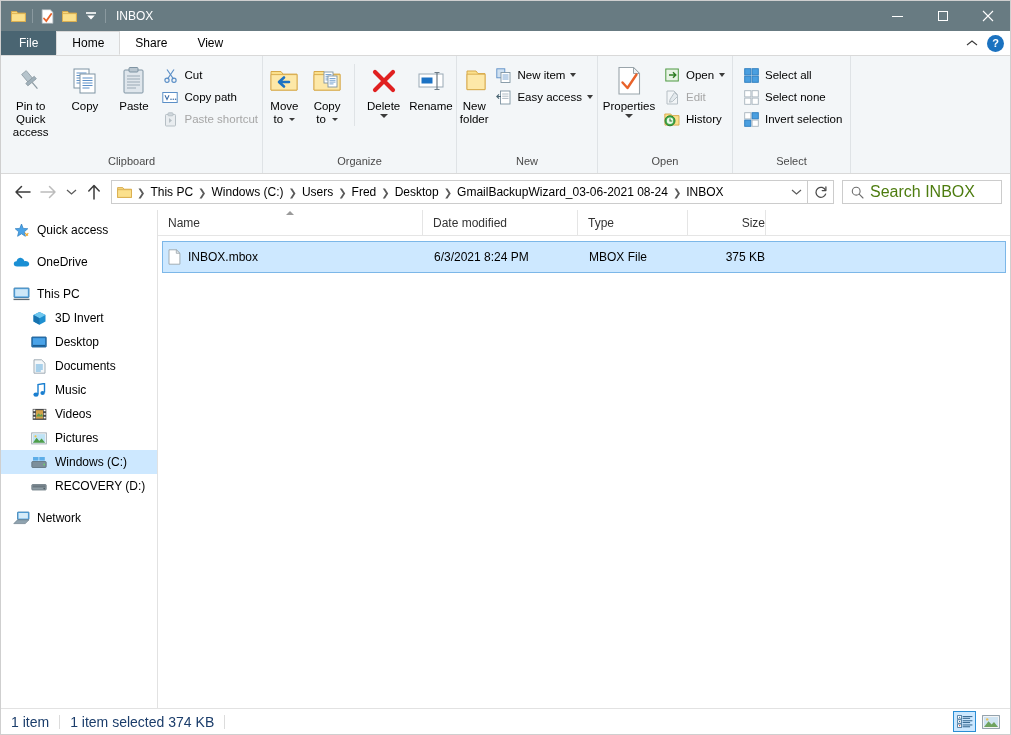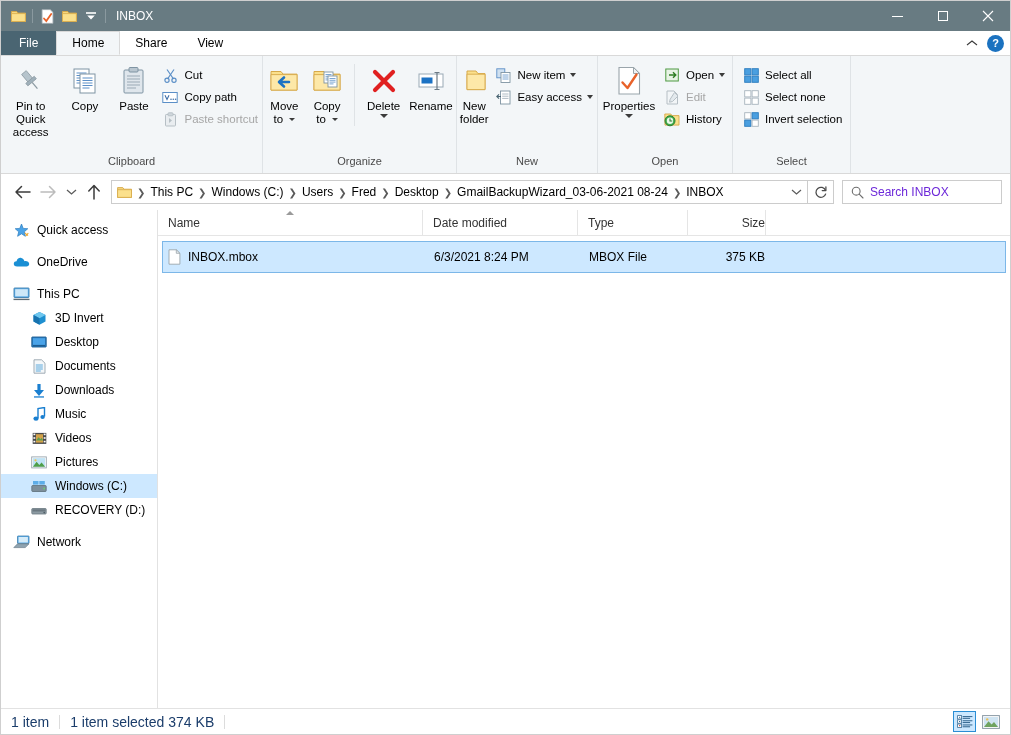--- a/index.html
+++ b/index.html
@@ -324,22 +324,22 @@
     border: 1px solid #cccccc;
     margin-left: 8px;
     display: flex;
     align-items: center;
     box-sizing: border-box;
     flex: none;
     background: #fff;
   }
   .searchbox .sicon-wrap { padding: 0 6px 0 8px; display:flex; align-items:center;}
   .search-placeholder {
-    font-size: 12px;
-    color: #6d28d9;
+    font-size: 16px;
+    color: #4d7c0f;
   }
 
   
   .main {
     flex: 1;
     display: flex;
     min-height: 0;
     background: #fff;
   }
   .sidebar {
@@ -956,29 +956,20 @@
           <svg width="13" height="15" viewBox="0 0 13 15">
             <path d="M1 0.8h7.5L12 4.2V14.2H1z" fill="#f4f7f9" stroke="#96a4ad" stroke-width="0.9"></path>
             <g stroke="#4a9fd8" stroke-width="0.9">
                 <path d="M2.8 6h7M2.8 8h7M2.8 10h7M2.8 12h5"></path>
               </g>
           </svg>
         </div>
         <span>Documents</span>
       </div>
 
-      <div class="nav-item indent">
-        <div class="nav-icon">
-          <svg width="14" height="15" viewBox="0 0 14 15">
-            <path d="M5.4 1h3.2v6h3.4L7 13 2 7h3.4z" fill="#1a7fd0"></path>
-            <rect x="2" y="13.3" width="10" height="1.3" fill="#1a7fd0"></rect>
-          </svg>
-        </div>
-        <span>Downloads</span>
-      </div>
 
       <div class="nav-item indent">
         <div class="nav-icon">
           <svg width="13" height="15" viewBox="0 0 13 15">
             <path d="M5 11V1.5l6.5-1v9" fill="none" stroke="#1a7fd0" stroke-width="1.4"></path>
             <ellipse cx="3" cy="11.6" rx="2.6" ry="2.2" fill="#1a7fd0"></ellipse>
             <ellipse cx="9.6" cy="10" rx="2.2" ry="1.9" fill="#1a7fd0"></ellipse>
           </svg>
         </div>
         <span>Music</span>

